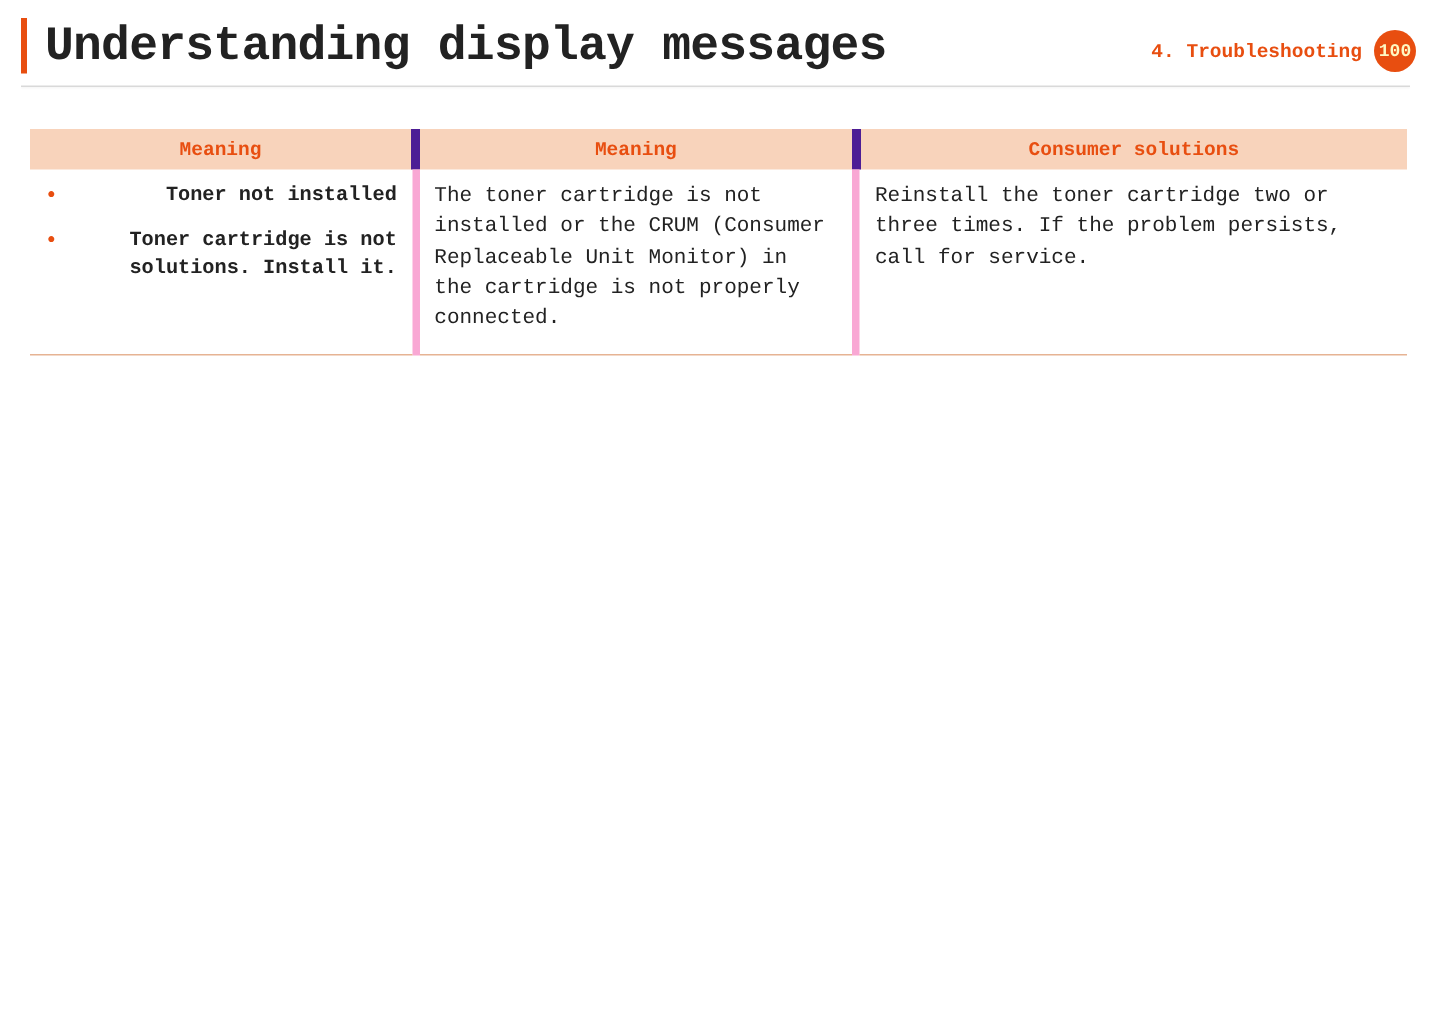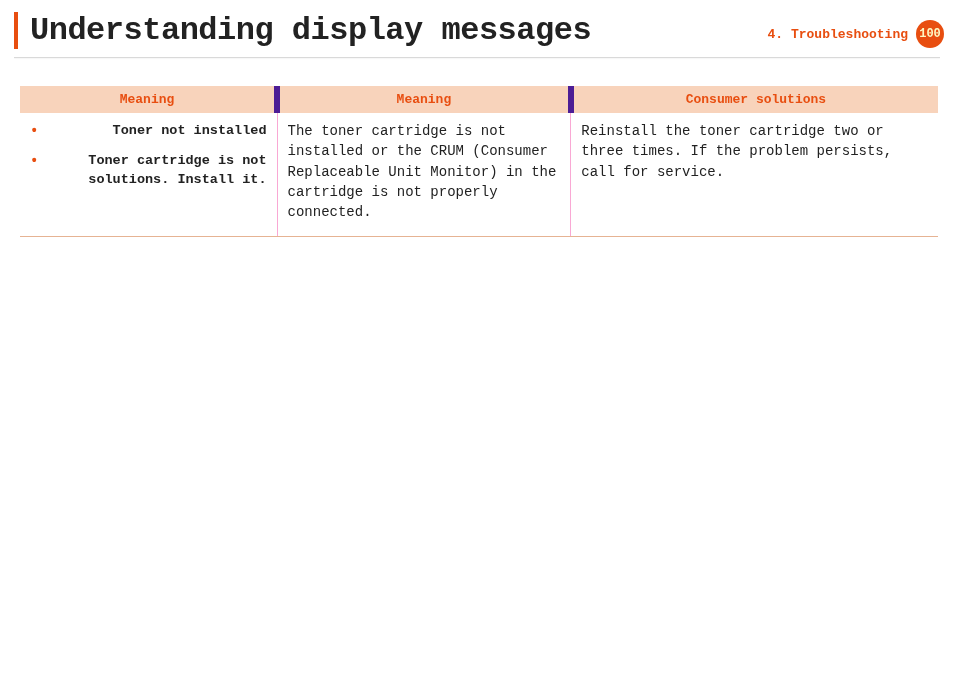--- a/index.html
+++ b/index.html
@@ -88,21 +88,21 @@
     }
     .msg-table thead th:first-child {
       border-left: none;
     }
     .msg-table thead th:last-child {
       border-right: none;
     }
     .msg-table td {
       vertical-align: top;
       padding: 8px 10px 14px 10px;
-      border-left: 1px solid #f9a8d4;
+      border-left: 5px solid #f9a8d4;
       border-bottom: 1px solid #e6b393;
       line-height: 1.45;
       color: #222;
     }
     .msg-table td:first-child {
       border-left: none;
     }
     .col-message { width: 28%; }
     .col-meaning { width: 32%; }
     .col-solution { width: 40%; }

